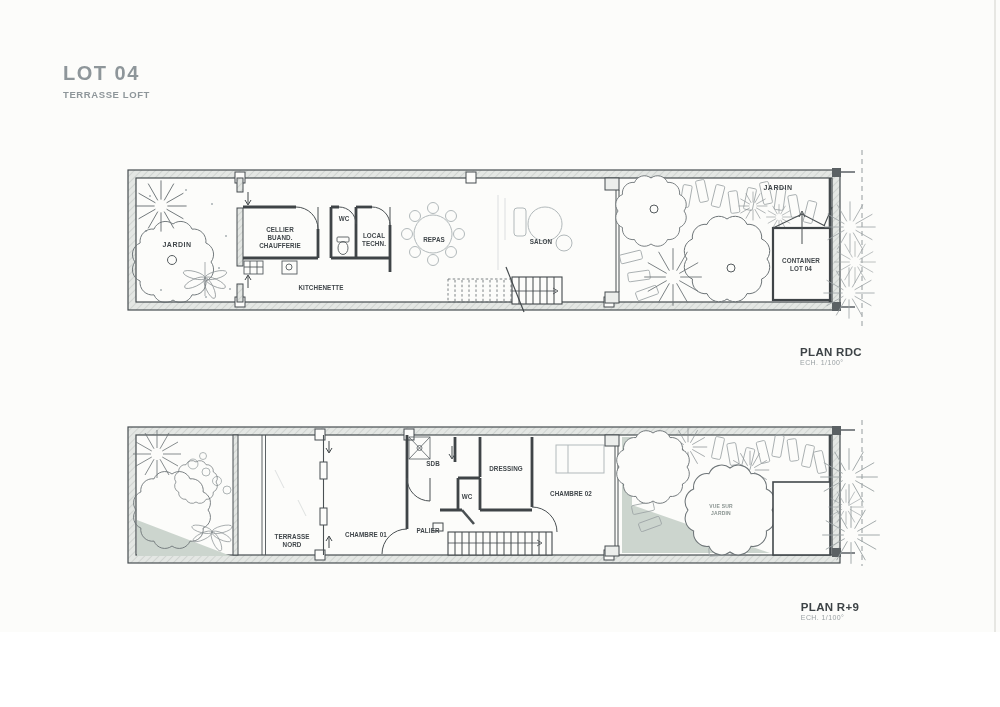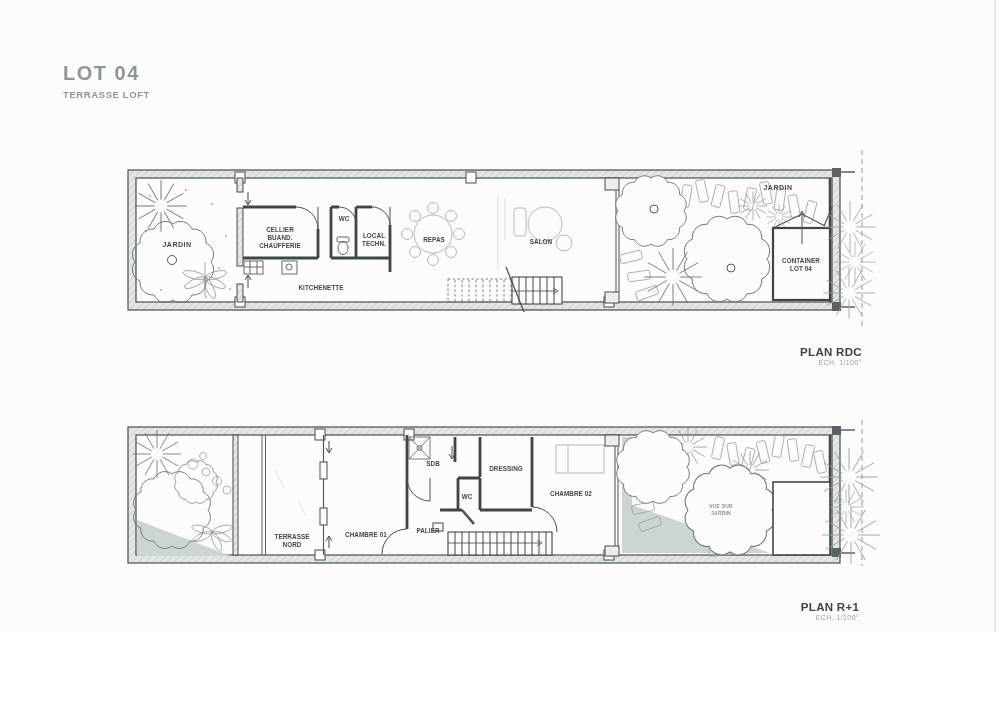--- a/index.html
+++ b/index.html
@@ -7,21 +7,21 @@
         font-family:"Liberation Sans",sans-serif}
   .title-lot{position:absolute;left:63px;top:62px;font-size:20px;font-weight:bold;
              color:#8e969a;letter-spacing:1.5px}
   .title-project{position:absolute;left:63px;top:89px;font-size:9.5px;font-weight:bold;
                  color:#8e969a;letter-spacing:.6px}
   .plan-svg{position:absolute;left:0;top:0}
   .lbl{position:absolute;transform:translate(-50%,-50%);font-weight:bold;font-size:6.3px;
        line-height:1.3;color:#40464a;text-align:center;white-space:pre-line;letter-spacing:.1px}
   .lbl.big{font-size:7px;letter-spacing:.5px}
   .lbl.tiny{font-size:5px;color:#899390;letter-spacing:.2px}
-  .caption{position:absolute;transform:translateX(-50%);text-align:right}
+  .caption{position:absolute;transform:translateX(-50%);text-align:left}
   .cap-title{font-size:11.5px;font-weight:bold;color:#3d4346;letter-spacing:.3px}
   .cap-scale{font-size:7px;color:#9aa1a4;margin-top:1px;letter-spacing:.4px}
   .scan-edge{position:absolute;right:4px;top:0;width:2px;height:100%;background:#e7e7e3}
 </style>
 </head>
 <body>
 
 <div class="page">
 
   <div class="title-lot">LOT 04</div>
@@ -341,18 +341,18 @@
   <div class="lbl" style="left:428px;top:531px">PALIER</div>
   <div class="lbl" style="left:571px;top:494px">CHAMBRE 02</div>
   <div class="lbl tiny" style="left:721px;top:509px">VUE SUR
 JARDIN</div>
 
   <div class="caption" style="left:831px;top:346px">
     <div class="cap-title">PLAN RDC</div>
     <div class="cap-scale">ECH. 1/100°</div>
   </div>
   <div class="caption" style="left:830px;top:601px">
-    <div class="cap-title">PLAN R+1</div>
+    <div class="cap-title">PLAN R+9</div>
     <div class="cap-scale">ECH. 1/100°</div>
   </div>
 
   <div class="scan-edge"></div>
 </div>
 
 </body></html>

